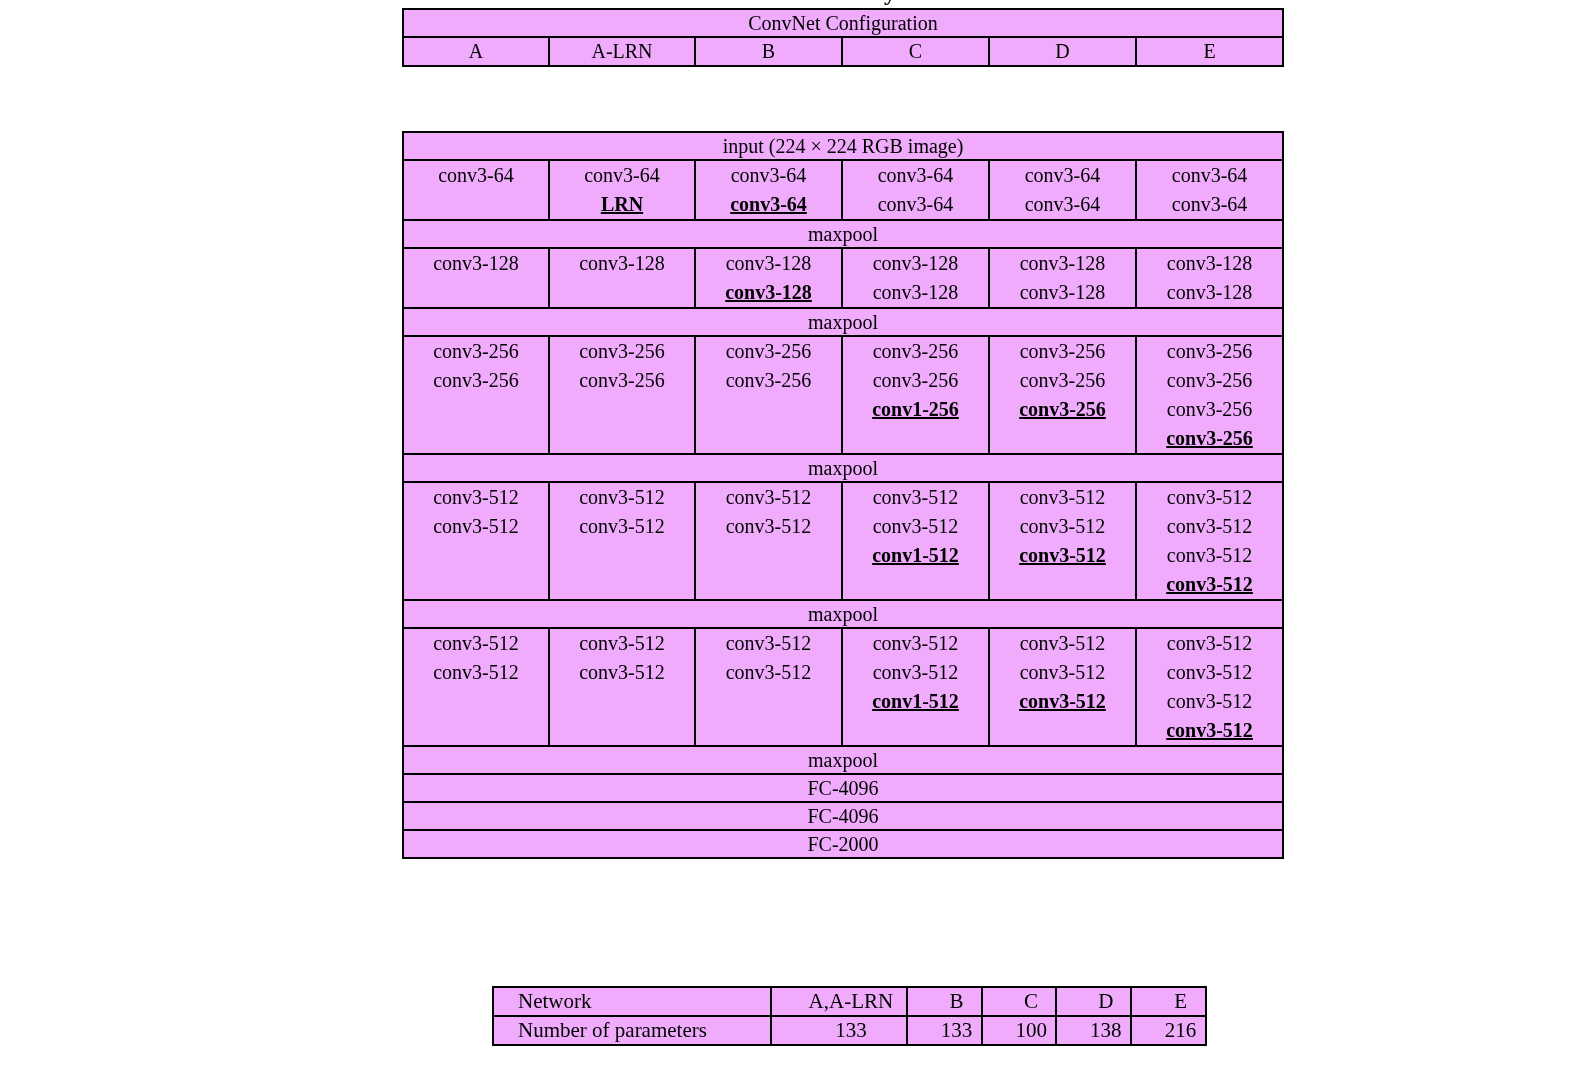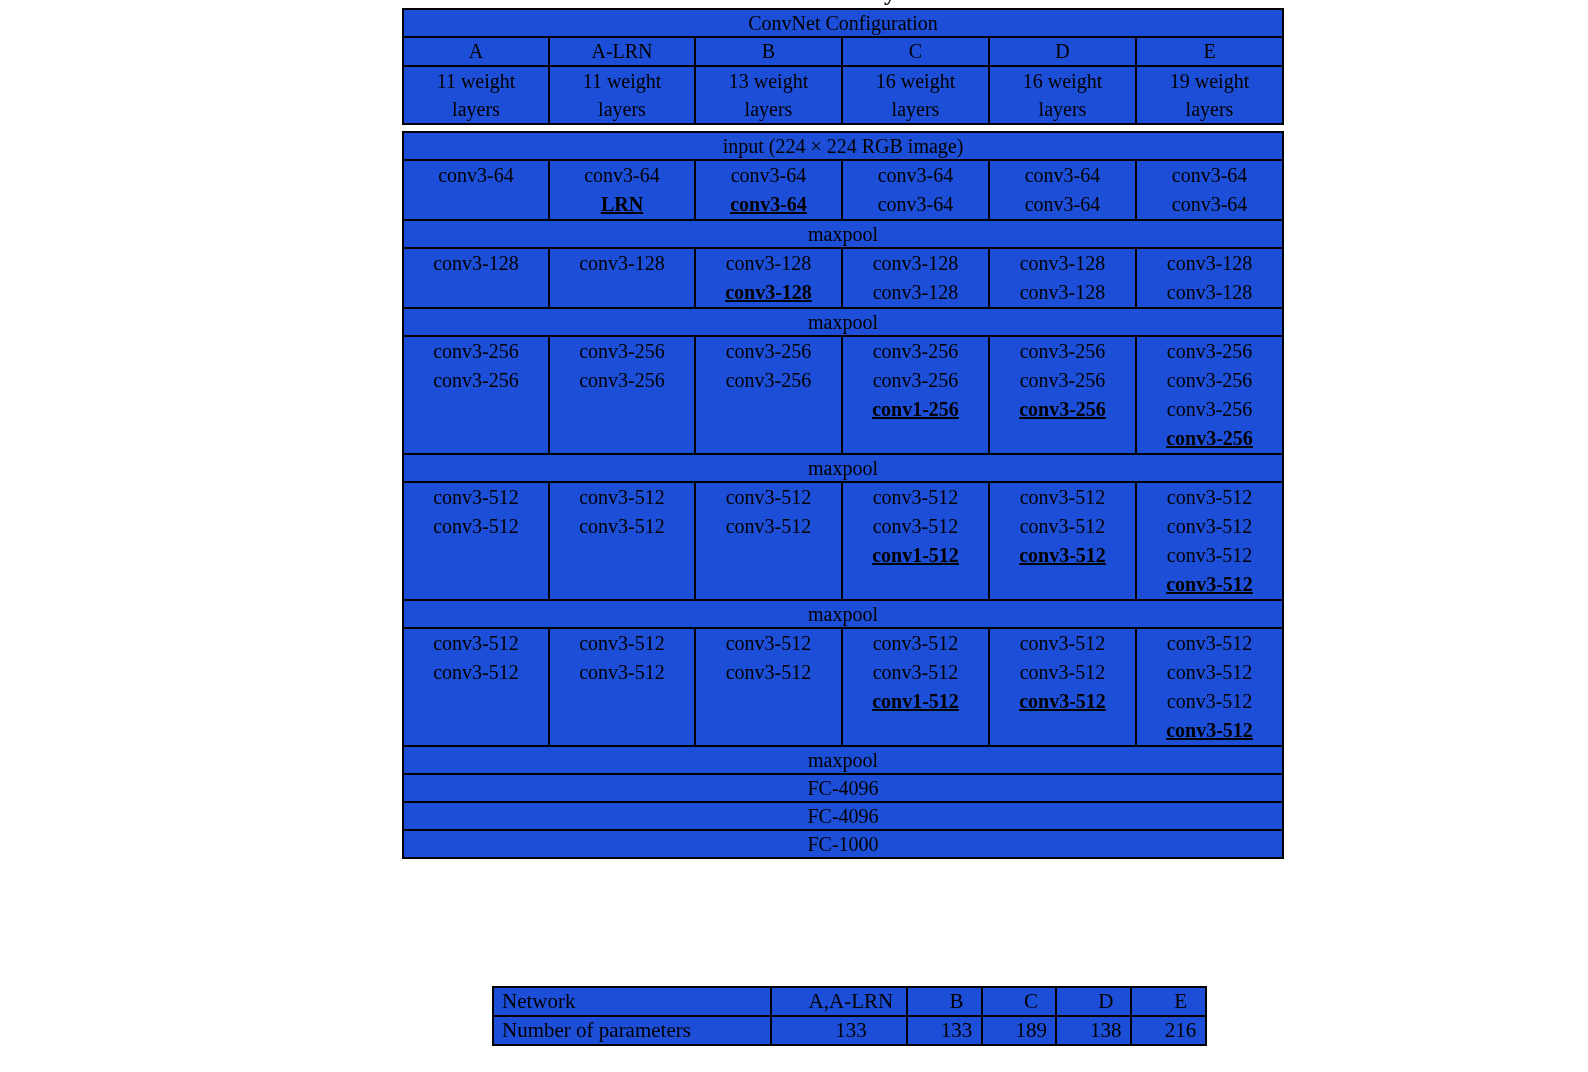--- a/index.html
+++ b/index.html
@@ -4,21 +4,21 @@
 <style>
   html,body { margin:0; padding:0; }
   .page {
     position:relative; width:1588px; height:1072px;
     background:#ffffff; color:#000000;
     font-family:"Liberation Serif","DejaVu Serif",serif;
     overflow:hidden;
   }
   table.tbl {
     position:absolute; border-collapse:collapse; table-layout:fixed;
-    font-size:20px; background:#1d4ed8;
+    font-size:20px; background:#f0abfc;
   }
   table.tbl td {
     border:2px solid #000; text-align:center; vertical-align:top;
     padding:0; overflow:hidden;
   }
   
   #t1head { left:402px; top:8px; width:880px; }
   #t1head td.title-cell { height:26px; line-height:26px; vertical-align:middle; }
   #t1head td.col-cell   { height:27px; line-height:27px; vertical-align:middle; }
   #t1head td.wl-cell    { height:56px; line-height:28px; vertical-align:middle; white-space:pre-line; }
@@ -27,21 +27,21 @@
   #t1body td.frow { height:26px; line-height:26px; vertical-align:middle;border-radius:11px; }
   #t1body .line { height:29px; line-height:29px; }
   .bold { font-weight:bold;text-decoration:underline; }
   
   .t2caption {
     position:absolute; left:402px; top:946px; width:880px;
     text-align:center; font-size:24px; line-height:28px;
   }
   #t2 { left:492px; top:986px; width:715px; font-size:21px; }
   #t2 td { height:27px; line-height:27px; vertical-align:middle;padding-left:24px; }
-  #t2 td.left { text-align:left; padding-left:8px; }
+  #t2 td.left { text-align:left; padding-left:24px; }
   
   .fragment-clip {
     position:absolute; left:884px; top:0; width:24px; height:6px; overflow:hidden;
   }
   .fragment-clip span {
     display:block; font-size:24px; font-weight:bold; margin-top:-21px;
   }
 </style>
 </head>
 <body>
@@ -66,34 +66,20 @@
         <td colspan="6" class="title-cell">ConvNet Configuration</td>
       </tr>
       <tr id="colsRow">
           <td class="col-cell">A</td>
           <td class="col-cell">A-LRN</td>
           <td class="col-cell">B</td>
           <td class="col-cell">C</td>
           <td class="col-cell">D</td>
           <td class="col-cell">E</td>
         </tr>
-      <tr id="wlRow">
-          <td class="wl-cell">11 weight
-layers</td>
-          <td class="wl-cell">11 weight
-layers</td>
-          <td class="wl-cell">13 weight
-layers</td>
-          <td class="wl-cell">16 weight
-layers</td>
-          <td class="wl-cell">16 weight
-layers</td>
-          <td class="wl-cell">19 weight
-layers</td>
-        </tr>
     </tbody>
   </table>
 
   <table class="tbl" id="t1body">
     <colgroup>
       <col style="width:146px">
         <col style="width:146px">
         <col style="width:147px">
       <col style="width:147px">
         <col style="width:147px">
@@ -257,21 +243,21 @@
         <tr>
           <td class="frow" colspan="6">maxpool</td>
         </tr>
         <tr>
           <td class="frow" colspan="6">FC-4096</td>
         </tr>
         <tr>
           <td class="frow" colspan="6">FC-4096</td>
         </tr>
         <tr>
-          <td class="frow" colspan="6">FC-1000</td>
+          <td class="frow" colspan="6">FC-2000</td>
         </tr>
       </tbody>
   </table>
 
 
   <table class="tbl" id="t2">
     <colgroup>
       <col style="width:275px">
         <col style="width:135px">
         <col style="width:74px">
@@ -285,20 +271,20 @@
           <td>A,A-LRN</td>
           <td>B</td>
           <td>C</td>
           <td>D</td>
           <td>E</td>
         </tr>
       <tr id="t2row">
           <td class="left">Number of parameters</td>
           <td>133</td>
           <td>133</td>
-          <td>189</td>
+          <td>100</td>
           <td>138</td>
           <td>216</td>
         </tr>
     </tbody>
   </table>
 
 </div>
 
 </body></html>

